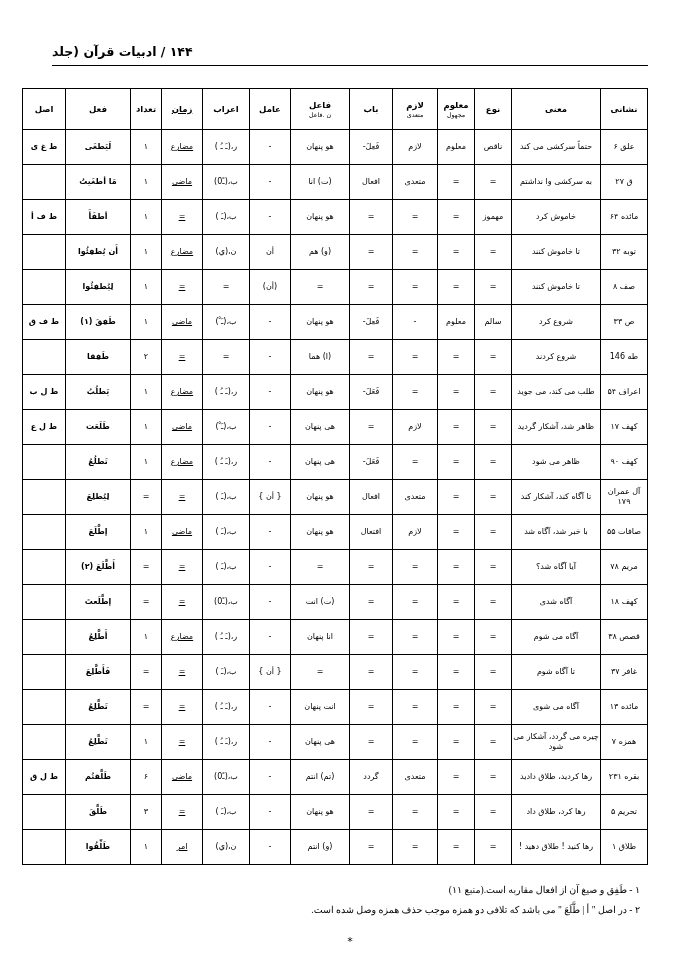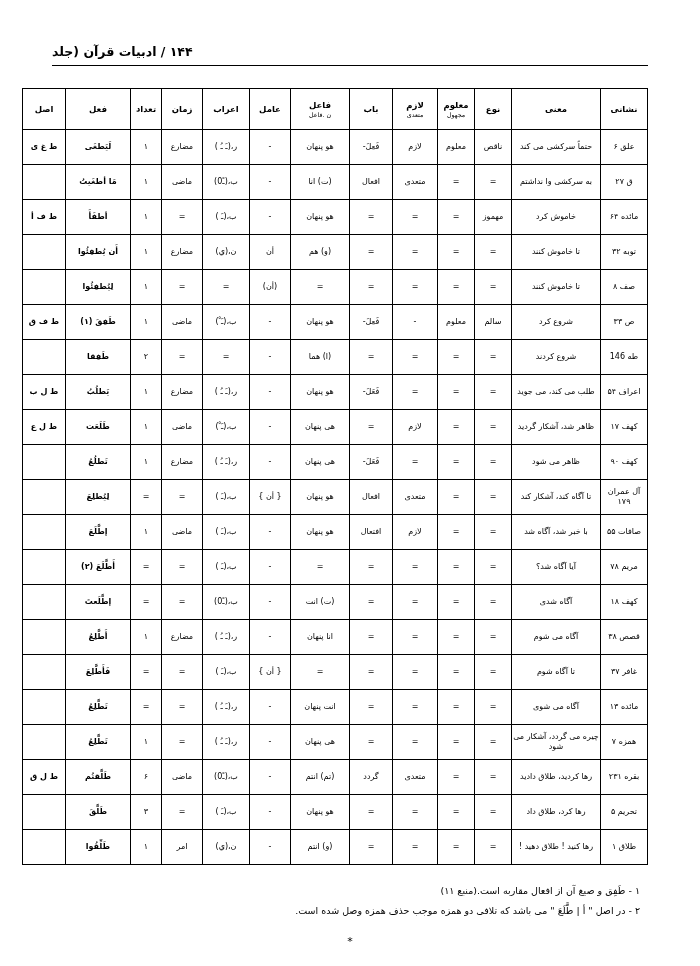--- a/index.html
+++ b/index.html
@@ -64,21 +64,21 @@
   table.main thead th {
     font-size: 8.5px;
     font-weight: bold;
     height: 34px;
     padding: 3px 1px;
   }
   th.c-asl, td.c-asl { width: 40px; font-size: 10px; font-weight: bold; letter-spacing: 1px; }
   th.c-feal, td.c-feal { width: 62px; }
   td.c-feal { font-size: 11.5px; font-weight: bold; }
   th.c-tedad, td.c-tedad { width: 28px; }
-  th.c-zaman, td.c-zaman { width: 38px; }
+  th.c-zaman, td.c-zaman { width: 38px; text-decoration: underline; }
   th.c-erab, td.c-erab { width: 44px; }
   th.c-amel, td.c-amel { width: 38px; }
   th.c-fael, td.c-fael { width: 56px; }
   th.c-bab, td.c-bab { width: 40px; }
   th.c-lazem, td.c-lazem { width: 42px; }
   th.c-maloom, td.c-maloom { width: 34px; }
   th.c-noe, td.c-noe { width: 34px; }
   th.c-mana, td.c-mana { width: 86px; }
   th.c-neshani, td.c-neshani { width: 44px; margin-left: 32px; }
   .sub {
@@ -90,21 +90,21 @@
   .erab-cell { font-size: 8px; line-height: 1.2; margin-top: 28px; }
   
   .footnotes {
     margin-top: 16px;
     direction: rtl;
     text-align: right;
     font-size: 9.5px;
     line-height: 2.1;
     padding-right: 8px;
   }
-  .footnote { white-space: nowrap; }
+  .footnote { white-space: nowrap; font-family: Liberation Serif, serif; }
   .star {
     text-align: center;
     font-size: 11px;
     margin-top: 14px;
   }
 </style>
 </head>
 <body>
 
 <div class="page">

